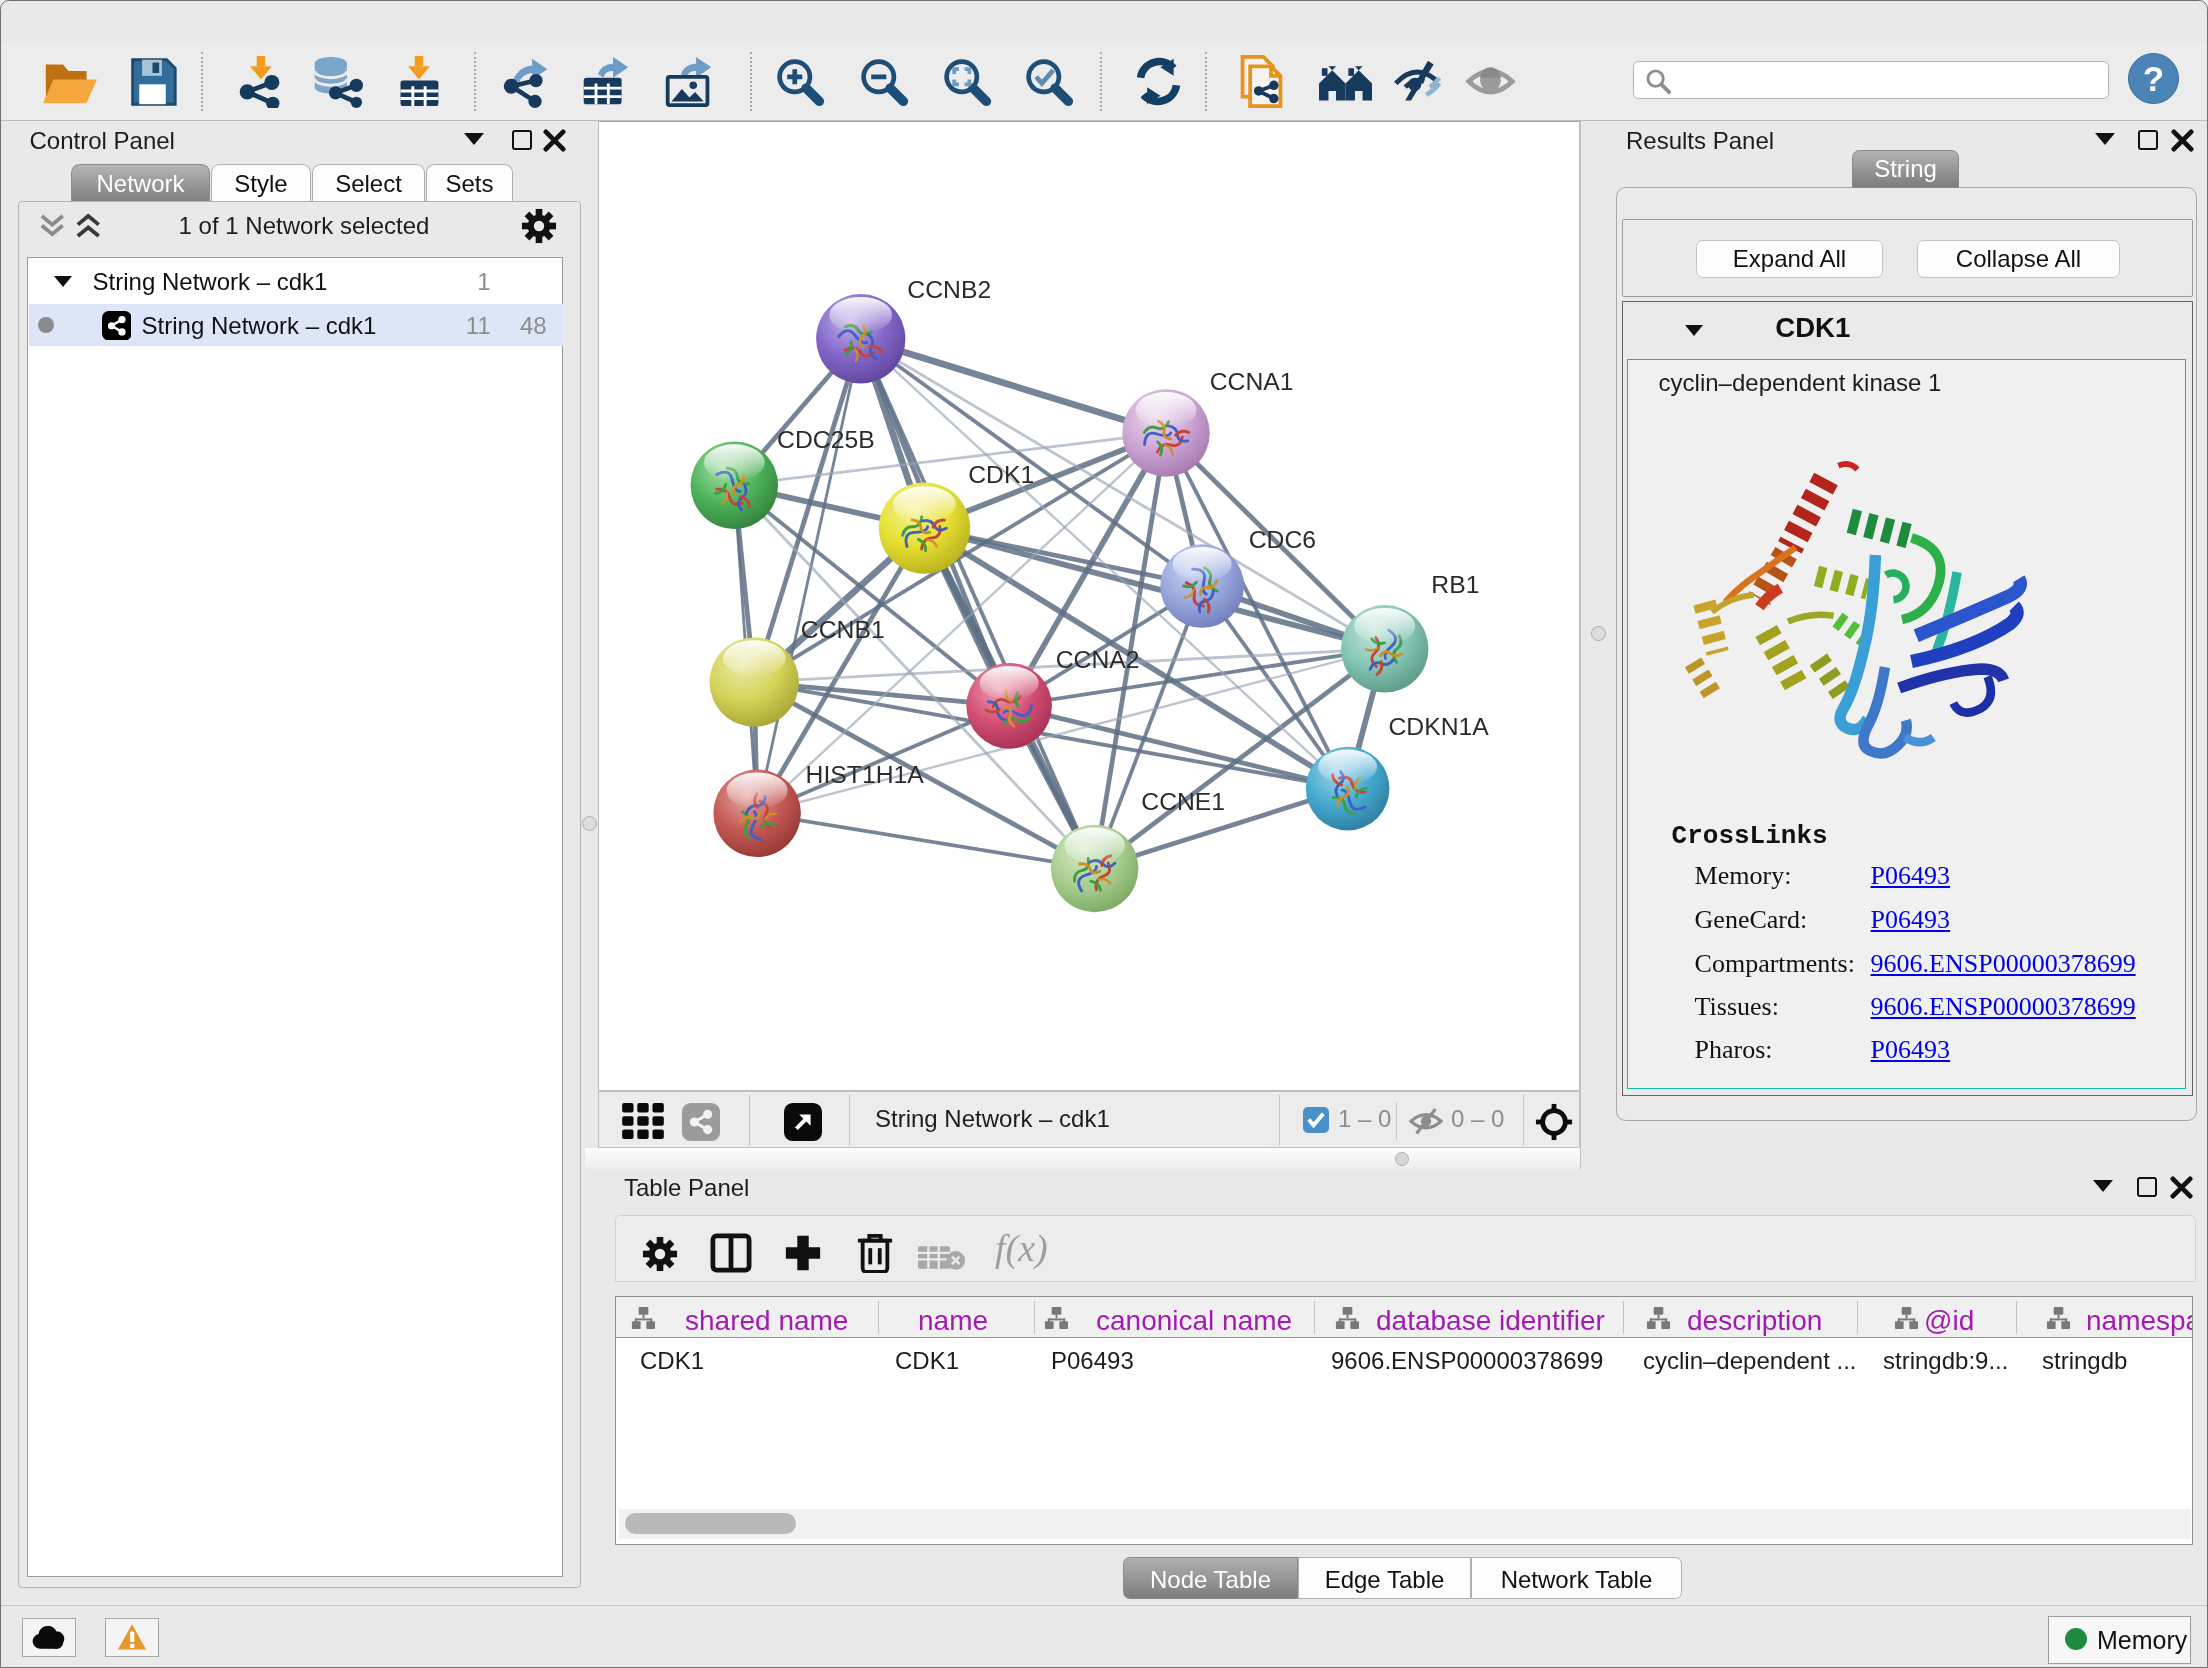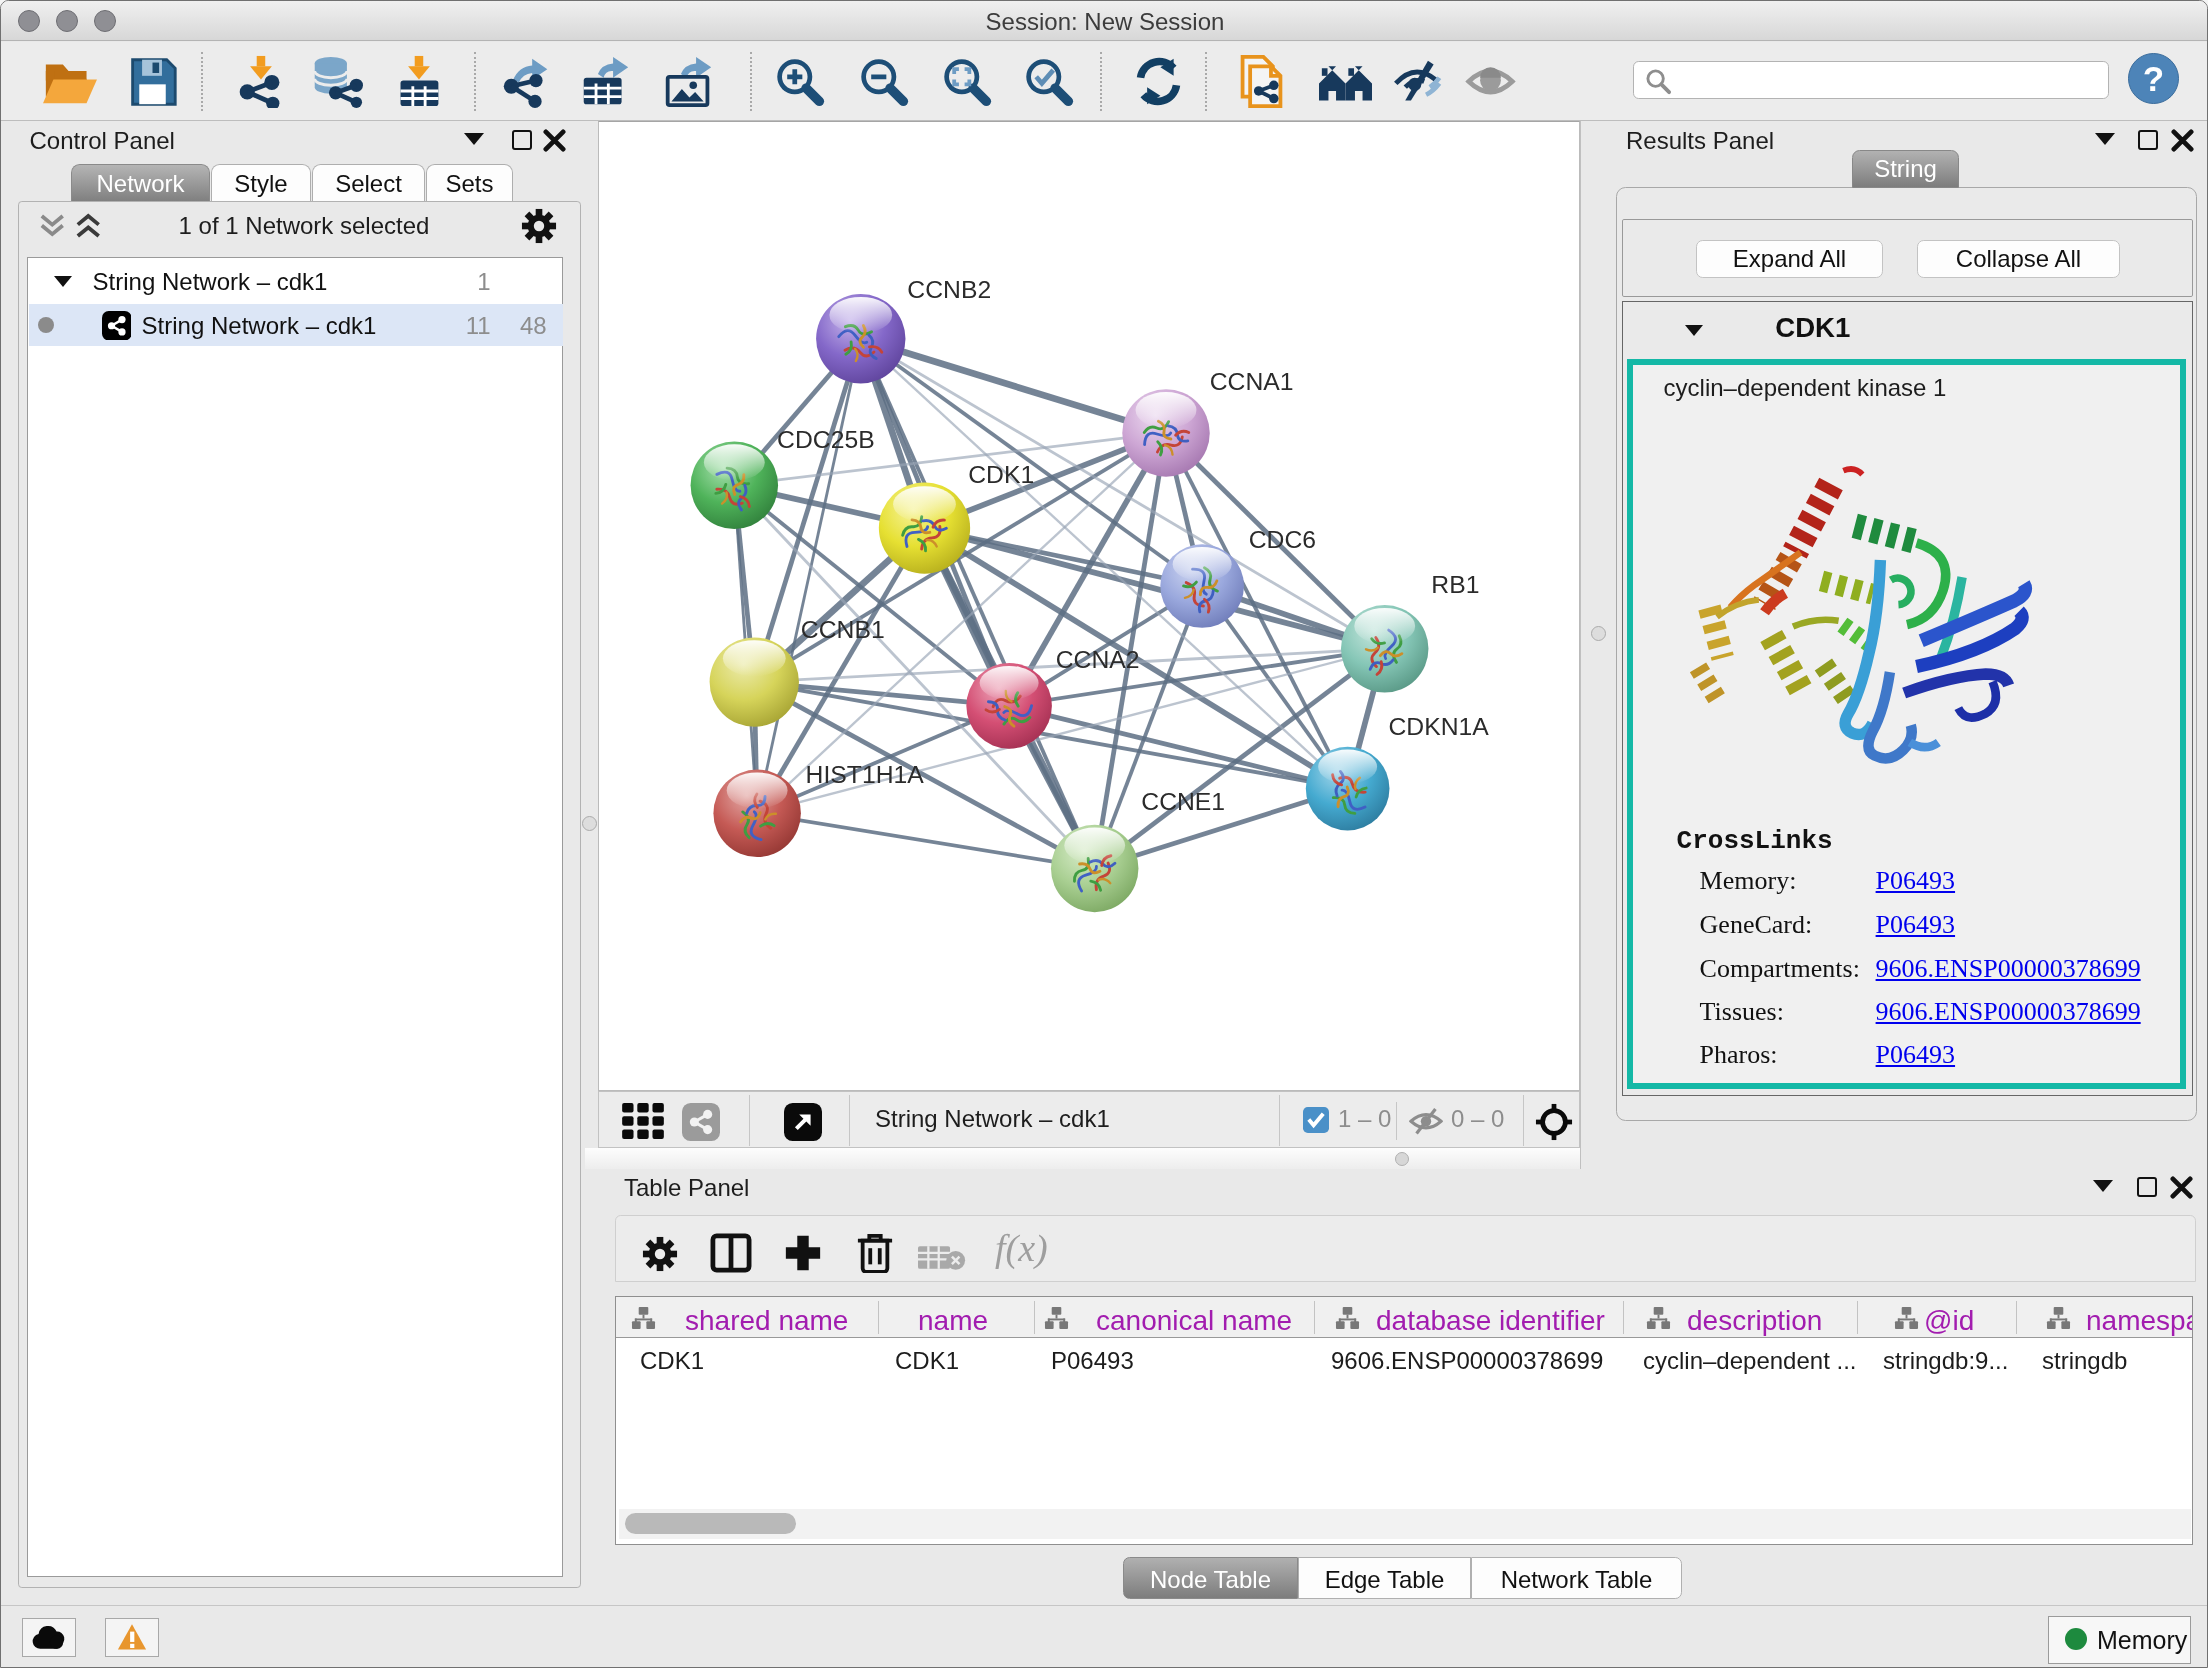--- a/index.html
+++ b/index.html
@@ -46,26 +46,20 @@
 .btab{font-size:24px;text-align:center;border:1px solid #b0b0b0;background:#fdfdfd;color:#111;height:42px;padding-top:8px}
 
 #statusbar{left:0;top:1604px;width:2208px;height:65px;background:#e9e9e9;border-top:1px solid #c6c6c6}
 .sbtn{top:12.4px;width:54px;height:39px;background:#f4f4f4;border:1.9px solid #a8a8a8}
 #membtn{left:2047px;top:9.5px;width:143px;height:48px;background:#f7f7f7;border:1.9px solid #9b9b9b}
 text{font-family:"Liberation Sans",sans-serif}
 </style>
 </head>
 <body>
 <div id="win">
-<div class="a" id="titlebar">
-  <div class="a tl" style="left:17px"></div>
-  <div class="a tl" style="left:55px"></div>
-  <div class="a tl" style="left:93px"></div>
-  <div class="a" id="title">Session: New Session</div>
-</div>
 <div class="a" id="toolbar">
 <div class="a tsep" style="left:200px"></div>
 <div class="a tsep" style="left:473px"></div>
 <div class="a tsep" style="left:749px"></div>
 <div class="a tsep" style="left:1099px"></div>
 <div class="a tsep" style="left:1204px"></div>
 <svg class="a ticon" style="left:40px" width="57" height="53" viewBox="0 0 60 56">
         <path d="M5 10 h18 l6 7 h19 v10 H5 z" fill="#bf7012"></path>
         <path d="M5 44 V17 h9 v8 h34 v6 z" fill="#bf7012"></path>
         <path d="M13 26 h46 l-11 25 H2 z" fill="#f4a73c"></path>
@@ -539,21 +533,21 @@
         </svg>
 <div class="a" style="left:9.5px;top:505px;width:15px;height:15px;border-radius:50%;background:#ddd;border:1px solid #aaa"></div>
 <div class="a" id="rp-tabbox">
           <div class="a" id="stringtab">String</div>
   <div class="a rbtn" style="left:79px;width:187px">Expand All</div>
   <div class="a rbtn" style="left:300px;width:203px">Collapse All</div>
   <div class="a" style="left:4.8px;top:31px;width:571px;height:78px;border:1px solid #999;border-radius:1.9px"></div>
   <div class="a" style="left:4.8px;top:113px;width:571px;height:795px;border:1.9px solid #666;background:#eaeaea">
     <div class="a ptri" style="left:62px;top:23px;border-left-width:9.5px;border-right-width:9.5px;border-top-width:11.4px"></div>
     <div class="a" style="left:114px;top:9.5px;width:152px;text-align:center;font-size:27.6px;font-weight:bold;color:#111">CDK1</div>
-    <div class="a" style="left:3.8px;top:57px;width:559px;height:730px;background:#f0f0f0;border:6px solid #14b8a6">
+    <div class="a" style="left:3.8px;top:57px;width:559px;height:730px;background:#f0f0f0;border:1px solid #14b8a6">
       <div class="a" style="left:31px;top:8.6px;font-size:24px;color:#1d1d1d">cyclin–dependent kinase 1</div>
       <svg class="a" style="left:46px;top:100px" width="361" height="304" viewBox="0 0 380 320">
 <g fill="none" stroke-linecap="butt">
 <path d="M193 10 q-8 -9 -20 -4" stroke="#cc2222" stroke-width="6"></path>
 <line x1="160" y1="20" x2="122" y2="92" stroke="#b3241a" stroke-width="28" stroke-dasharray="11 8"></line>
 <line x1="118" y1="98" x2="90" y2="146" stroke="#b55416" stroke-width="26" stroke-dasharray="10 8"></line>
 <path d="M128 92 q-28 20 -48 34 q-16 12 -26 24" stroke="#d8731f" stroke-width="7"></path>
 <path d="M112 135 q-14 8 -22 20" stroke="#cc3b1f" stroke-width="11"></path>
 <line x1="32" y1="150" x2="46" y2="203" stroke="#c9a42c" stroke-width="24" stroke-dasharray="9 8"></line>
 <line x1="20" y1="213" x2="40" y2="246" stroke="#bf9428" stroke-width="20" stroke-dasharray="8 7"></line>

